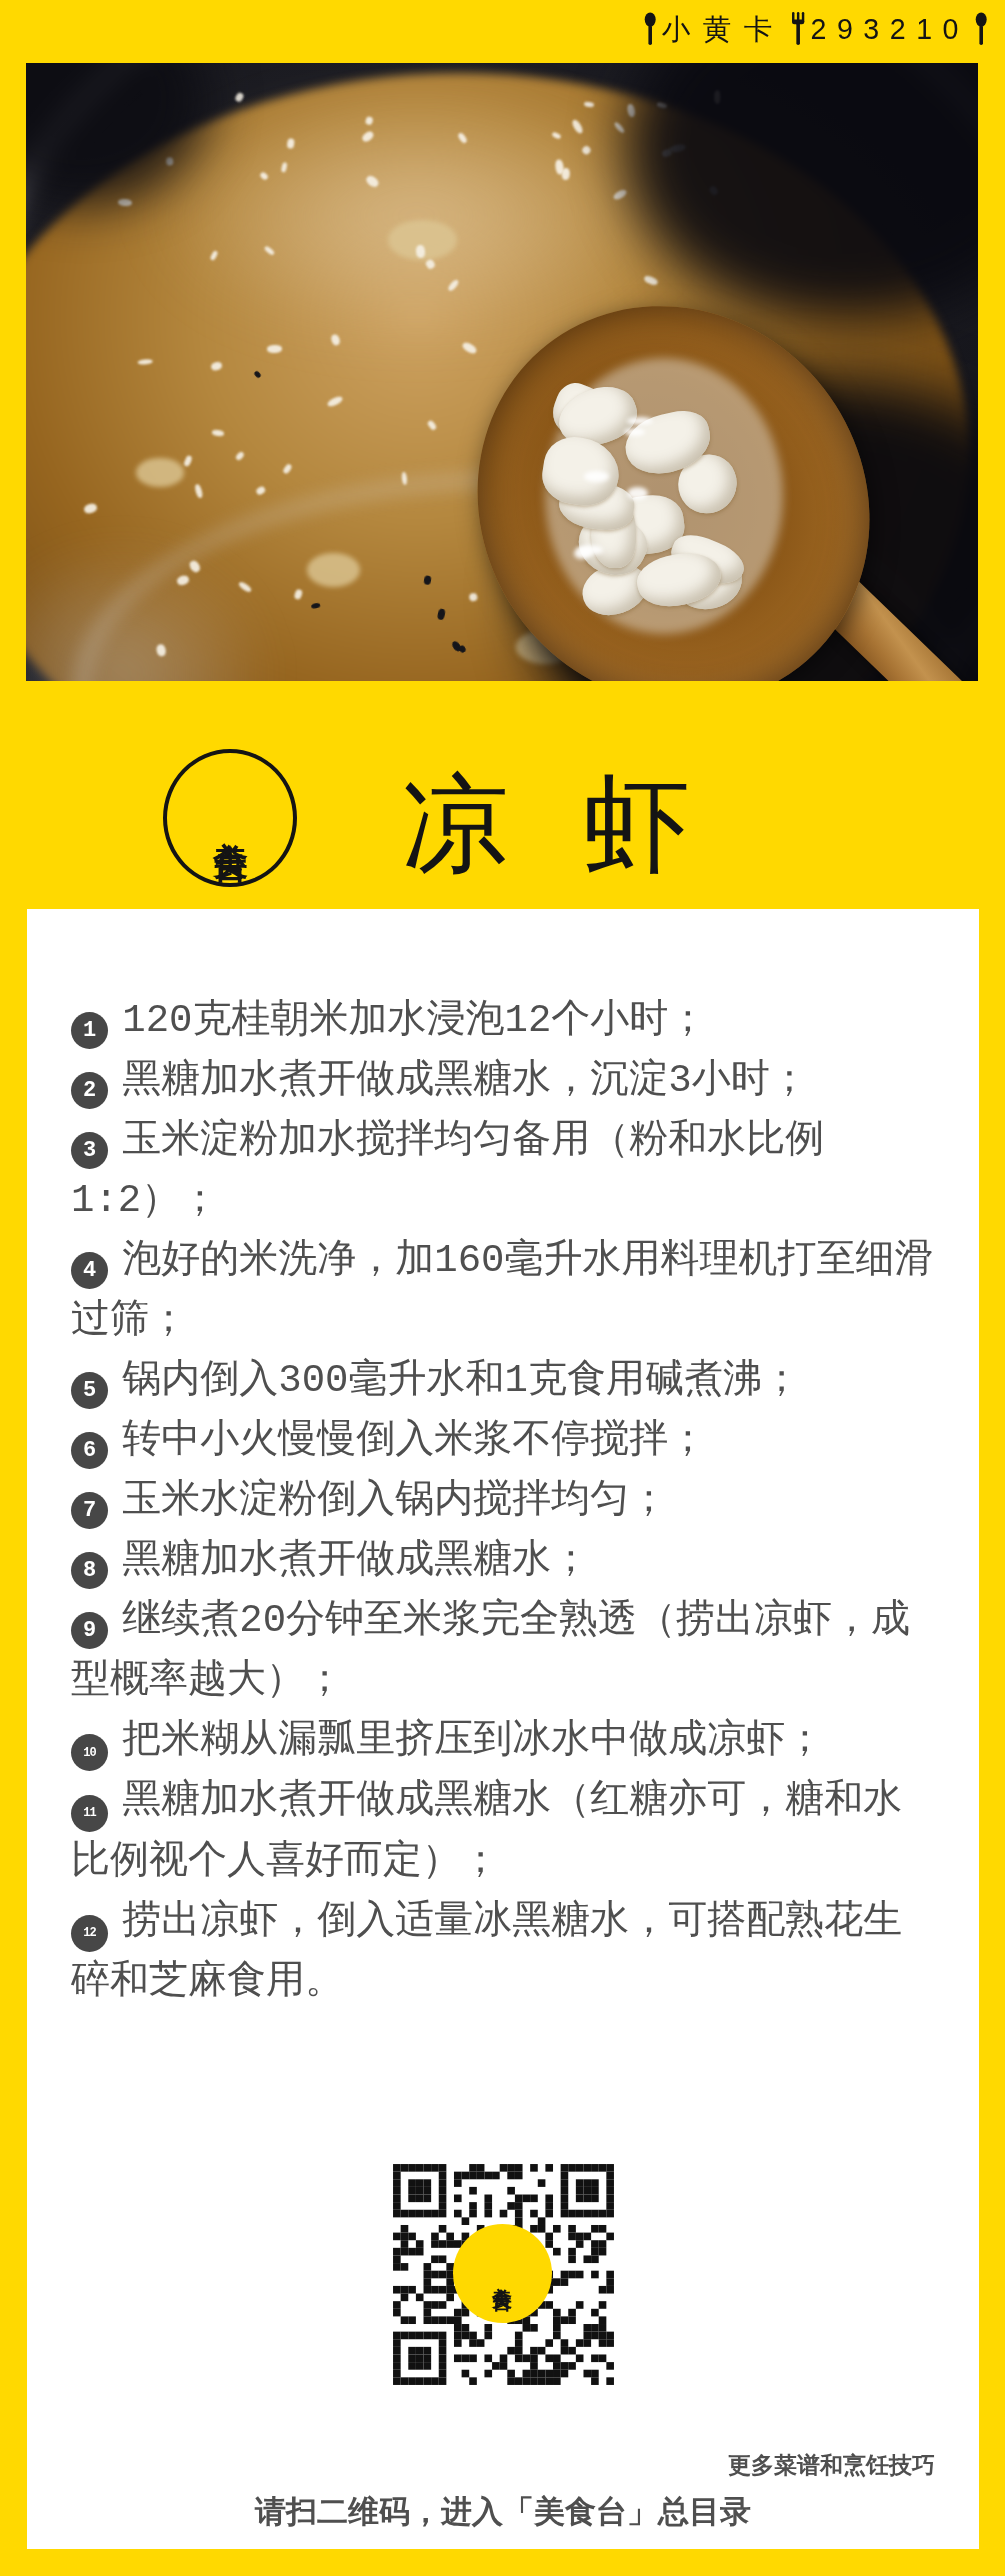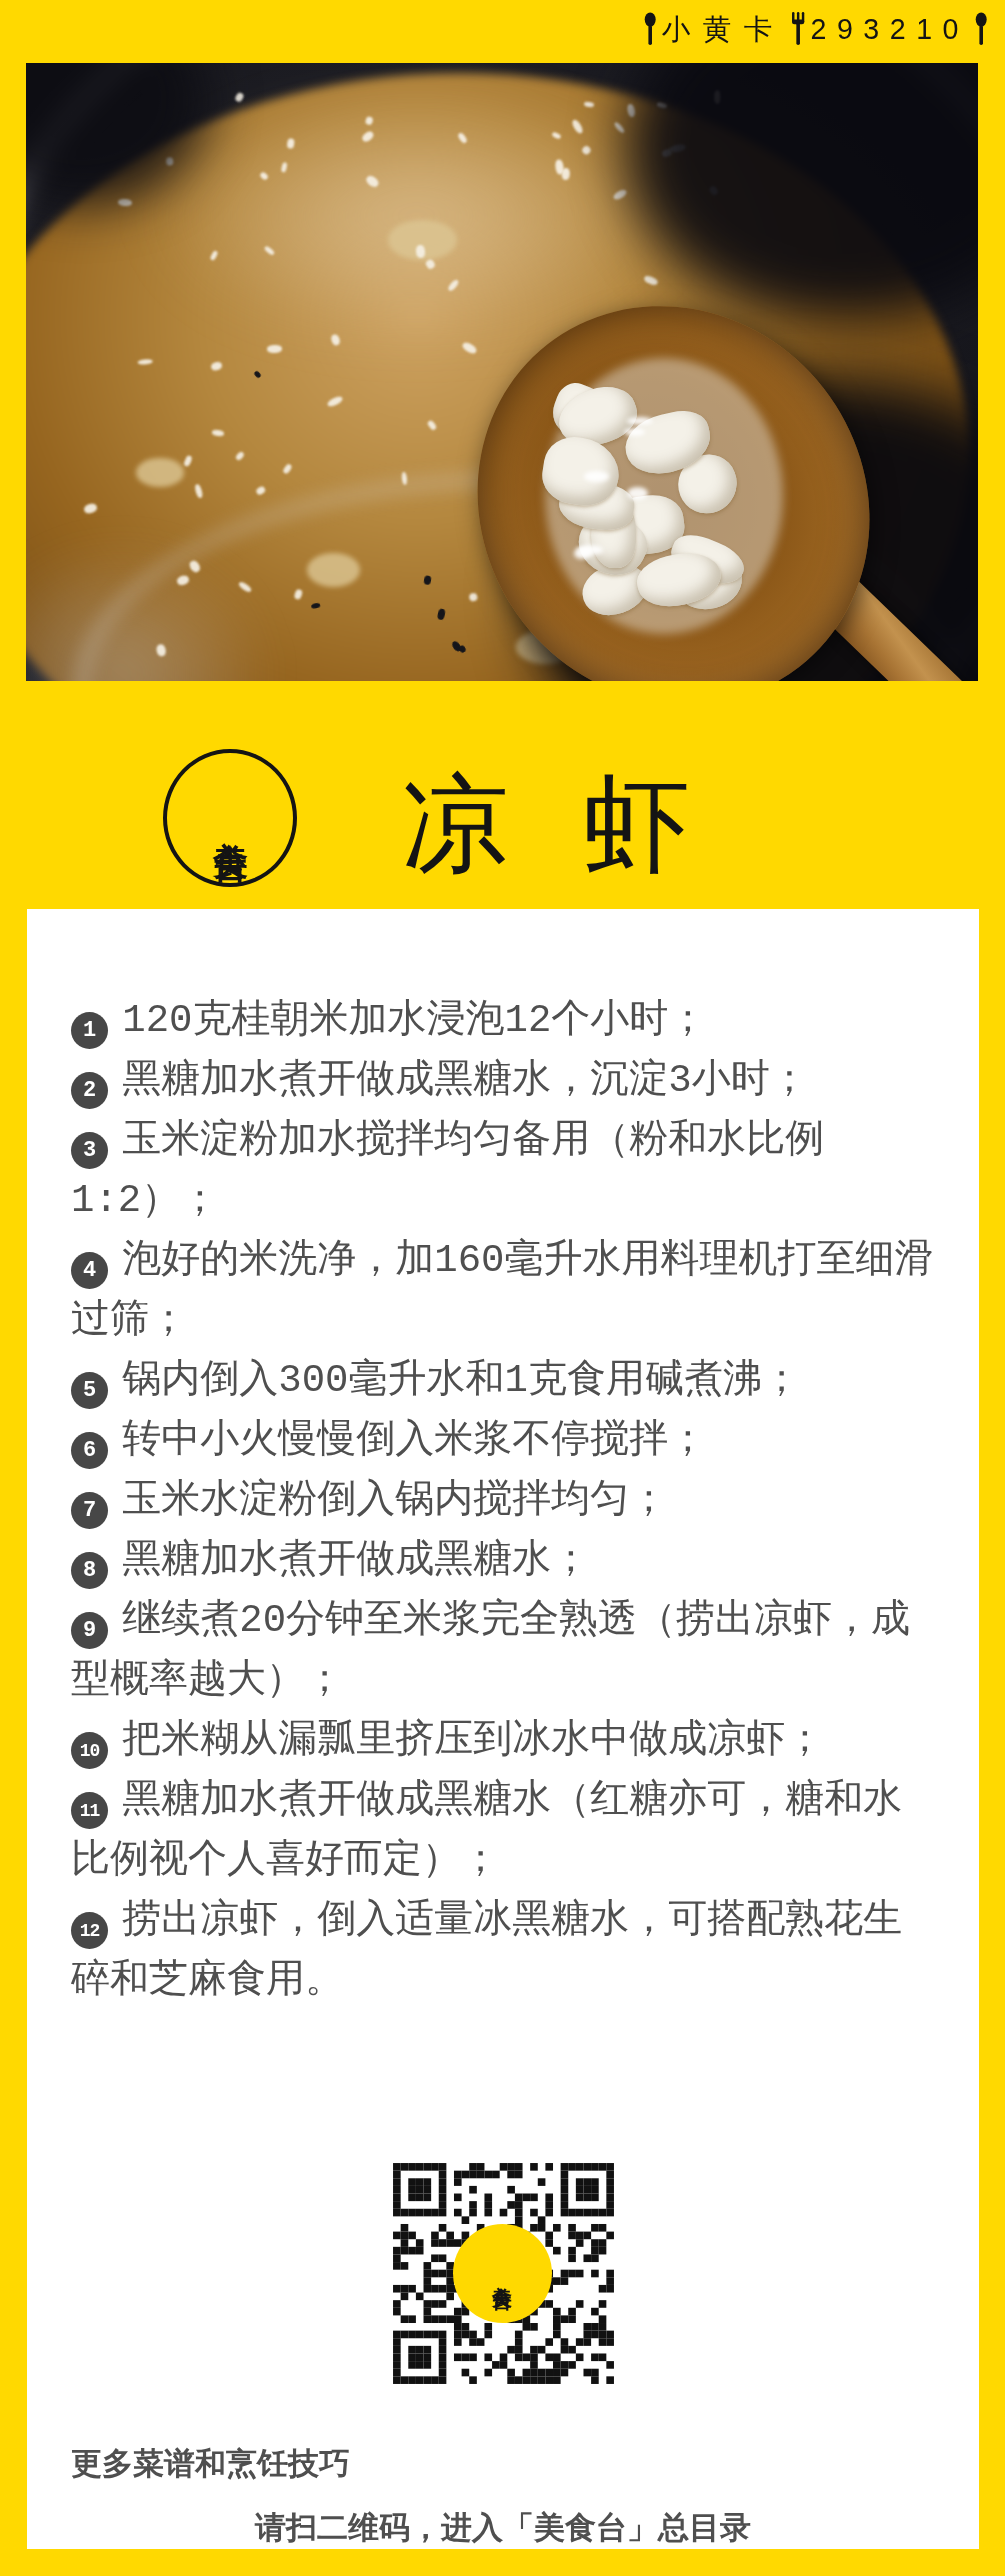--- a/index.html
+++ b/index.html
@@ -59,33 +59,33 @@
     transform:translateX(43px);}
 
   
   .card{position:absolute;left:27px;top:909px;width:952px;height:1640px;background:#fff;
     box-sizing:border-box;padding:82px 44px 0 44px;}
   .steps{font-size:39px;line-height:60px;color:var(--gray);}
   .step{display:block;font-family:Liberation Mono, monospace;}
   .badge{display:inline-flex;align-items:center;justify-content:center;
     width:37px;height:37px;border-radius:50%;background:var(--badge);color:#fff;
     font-size:22px;font-weight:700;margin-right:14.3px;vertical-align:-4.8px;}
-  .badge.two{font-size:18px;letter-spacing:-1px;}
+  .badge.two{font-size:12px;letter-spacing:-1px;}
 
   
   .qr-box{position:relative;width:259px;height:259px;margin:133px auto 0;background:#fff;}
   .qr-box svg{display:block;}
   .qr-logo{position:absolute;left:50%;top:50%;width:99px;height:99px;margin:-50px 0 0 -50px;
     border-radius:50%;background:var(--yellow);display:flex;align-items:center;justify-content:center;}
   .qr-logo-text{writing-mode:vertical-rl;text-orientation:upright;font-family:"Liberation Serif",serif;
     font-size:20px;line-height:20px;letter-spacing:1.9px;font-weight:700;color:var(--ink);}
 
   
-  .footer-line1{margin-top:40px;text-align:left;font-size:31px;line-height:42px;font-weight:700;color:var(--gray);}
-  .footer-line2{margin-top:22px;text-align:center;font-size:31px;line-height:42px;font-weight:700;color:var(--gray);}
+  .footer-line1{margin-top:40px;text-align:right;font-size:23px;line-height:42px;font-weight:700;color:var(--gray);}
+  .footer-line2{margin-top:5px;text-align:center;font-size:31px;line-height:42px;font-weight:700;color:var(--gray);}
 </style>
 </head>
 <body>
 
 <div class="page">
 
   <div class="header">
     <span class="hicon">
       <svg width="12.4" height="34" viewBox="0 0 13 36" fill="#141414">
         <ellipse cx="6.5" cy="8" rx="5.8" ry="7.6"></ellipse>

